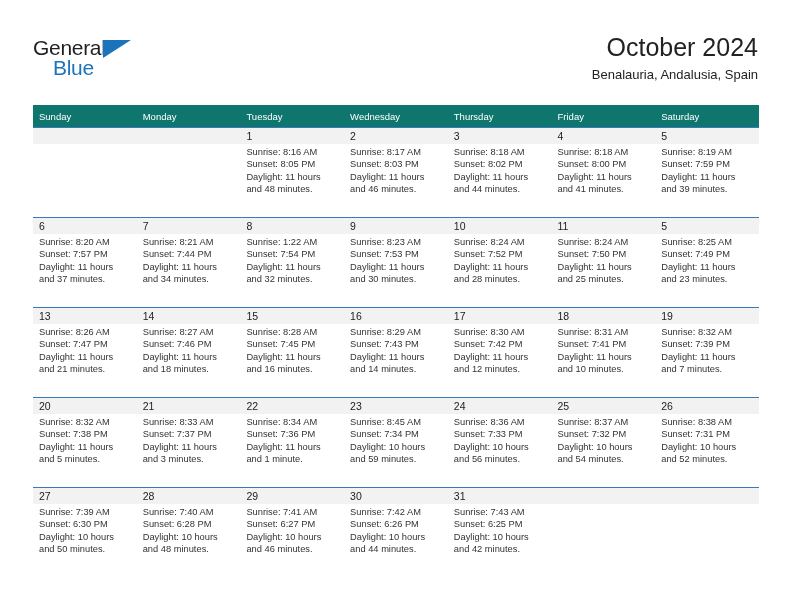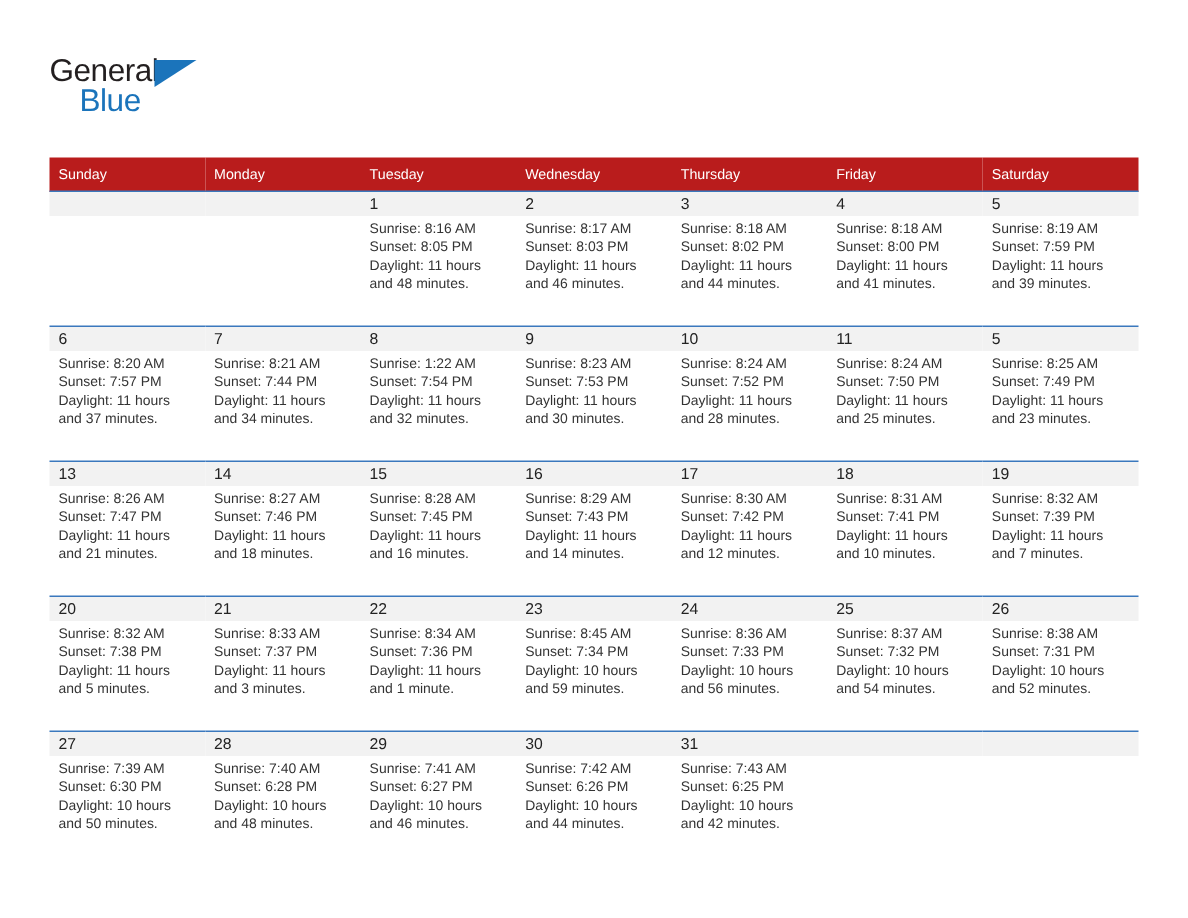--- a/index.html
+++ b/index.html
@@ -91,21 +91,21 @@
   
   .calendar {
     position: absolute;
     left: 33px;
     top: 105px;
     width: 726px;
     border-collapse: collapse;
     table-layout: fixed;
   }
   .calendar th {
-    background: #b91c1c;
+    background: #0f766e;
     color: #ffffff;
     font-size: 9.5px;
     font-weight: normal;
     text-align: left;
     padding: 5px 0 5px 6px;
     height: 12px;
     border: none;
   }
   .calendar td {
     vertical-align: top;
@@ -150,20 +150,24 @@
 <div class="page">
 
   <div class="header">
 
     <div class="logo">
       <span class="logo-general">General</span>
       <span class="logo-triangle"></span>
       <span class="logo-blue">Blue</span>
     </div>
 
+    <div class="title-block">
+      <div class="cal-title">October 2024</div>
+      <div class="cal-subtitle">Benalauria, Andalusia, Spain</div>
+    </div>
 
   </div>
 
   <table class="calendar">
     <thead>
       <tr id="header-row">
           <th>Sunday</th>
           <th>Monday</th>
           <th>Tuesday</th>
           <th>Wednesday</th>

